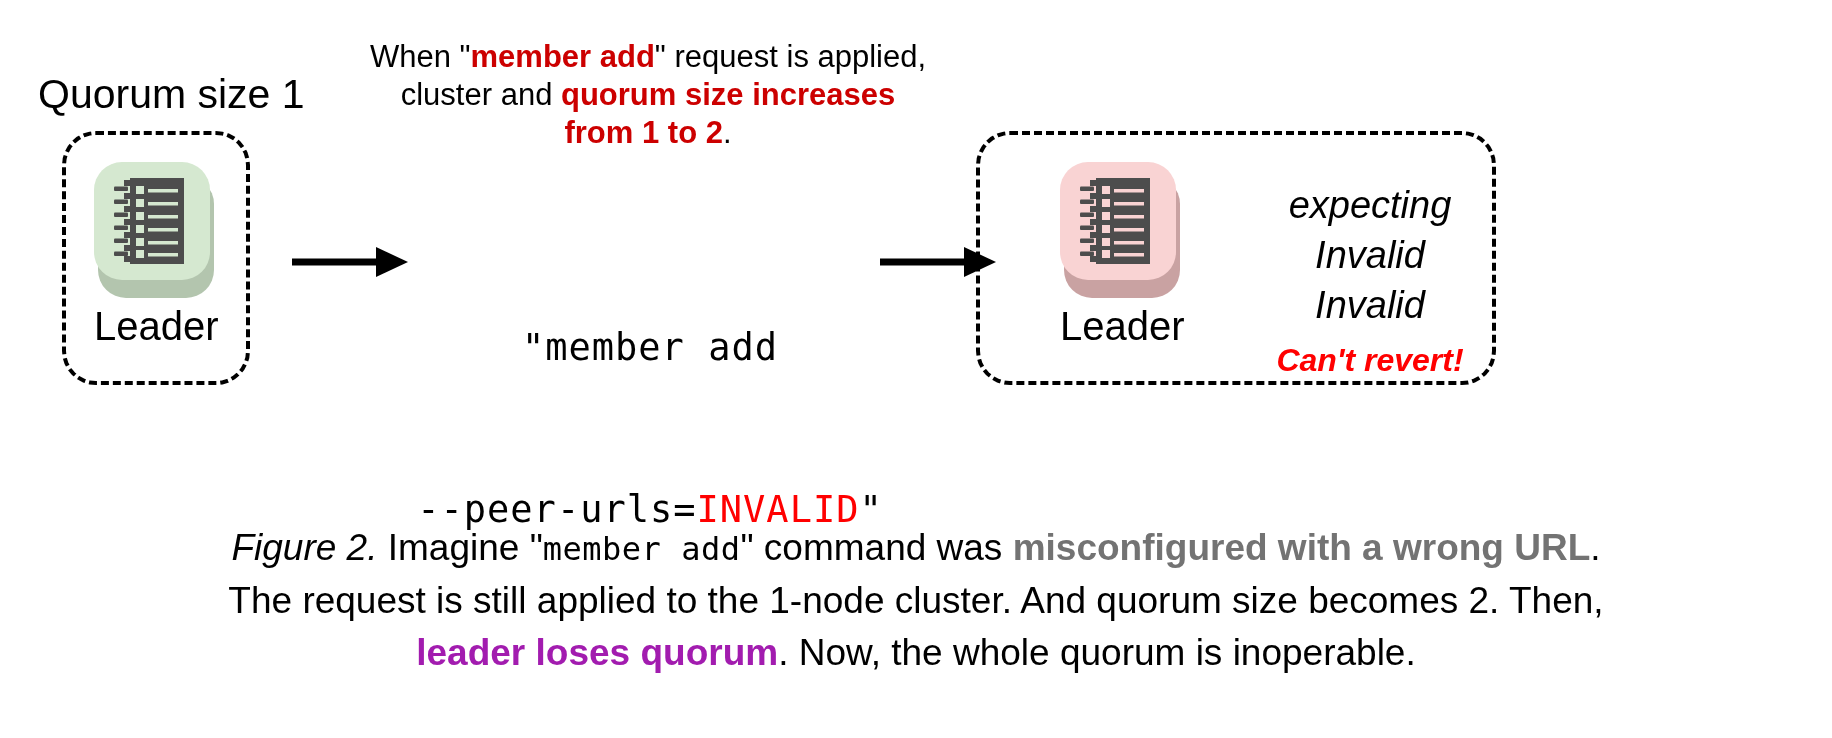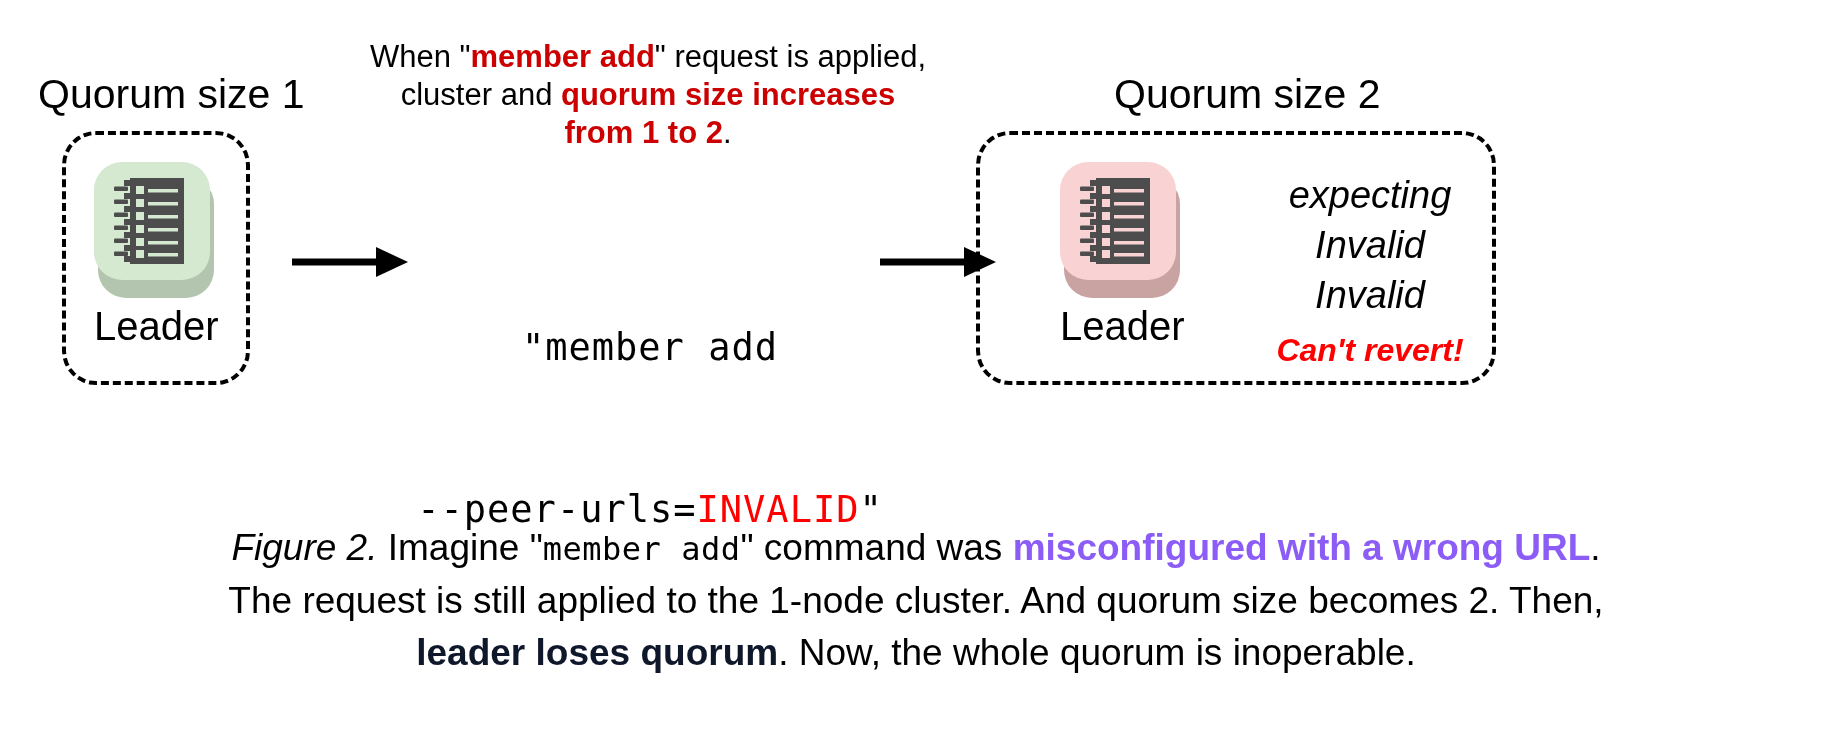--- a/index.html
+++ b/index.html
@@ -206,21 +206,20 @@
   <div class="command" style="left:400px; top:213px; width:500px;">
     <div>"member add</div>
     <div><span>--peer-urls=</span><span class="bad" style="color: rgb(255, 0, 0);">INVALID</span><span>"</span></div>
   </div>
 
   <svg class="arrow-svg" style="left:876px; top:238px;" width="120" height="48" viewBox="0 0 120 48">
     <line x1="4" y1="24" x2="92" y2="24" stroke="#000" stroke-width="7"></line>
     <polygon points="88,9 120,24 88,39" fill="#000"></polygon>
   </svg>
 
-  <div class="cluster-title abs" style="left:1114px; top:74px;">Quorum size 2</div>
 
   <div class="cluster-box abs" style="left:976px; top:131px; width:520px; height:254px;"></div>
 
   <div class="node" style="left:1060px; top:162px; width:124px;">
     <div class="node-icon-wrap">
       <div class="node-shadow" id="right-shadow" style="background: rgb(201, 162, 162);"></div>
       <div class="node-tile" id="right-tile" style="background: rgb(249, 211, 211);"></div>
       <svg class="node-svg" width="116" height="118" viewBox="0 0 116 118">
         <g fill="#4d4d4d">
           <rect x="20" y="24.5" width="14" height="4.5" rx="1"></rect>
@@ -252,26 +251,26 @@
           <rect x="42" y="76" width="8" height="8" class="cut2" fill="#f9d3d3"></rect>
           <rect x="54" y="79" width="30" height="3.5" class="cut2" fill="#f9d3d3"></rect>
           <rect x="42" y="88" width="8" height="8" class="cut2" fill="#f9d3d3"></rect>
           <rect x="54" y="91" width="30" height="3.5" class="cut2" fill="#f9d3d3"></rect>
         </g>
       </svg>
     </div>
     <div class="node-label">Leader</div>
   </div>
 
-  <div class="status-block" style="left:1250px; top:170px; width:240px;">
+  <div class="status-block" style="left:1250px; top:180px; width:240px;">
     <div class="status-expect">expecting</div>
     <div class="status-expect">Invalid</div>
     <div class="status-expect">Invalid</div>
     <div class="status-warn" style="color: rgb(255, 0, 0);">Can't revert!</div>
   </div>
 
   <div class="caption" style="top:522px;">
-    <div><span class="figlabel">Figure 2.</span><span> Imagine "</span><span class="mono">member add</span><span>" command was </span><span class="em" style="color: #8b5cf6;">misconfigured with a wrong URL</span><span>.</span></div>
+    <div><span class="figlabel">Figure 2.</span><span> Imagine "</span><span class="mono">member add</span><span>" command was </span><span class="em" style="color: #737373;">misconfigured with a wrong URL</span><span>.</span></div>
     <div>The request is still applied to the 1-node cluster. And quorum size becomes 2. Then,</div>
-    <div><span class="em" style="color: #0f172a;">leader loses quorum</span><span>. Now, the whole quorum is inoperable.</span></div>
+    <div><span class="em" style="color: #a21caf;">leader loses quorum</span><span>. Now, the whole quorum is inoperable.</span></div>
   </div>
 
 </div>
 
 </body></html>

